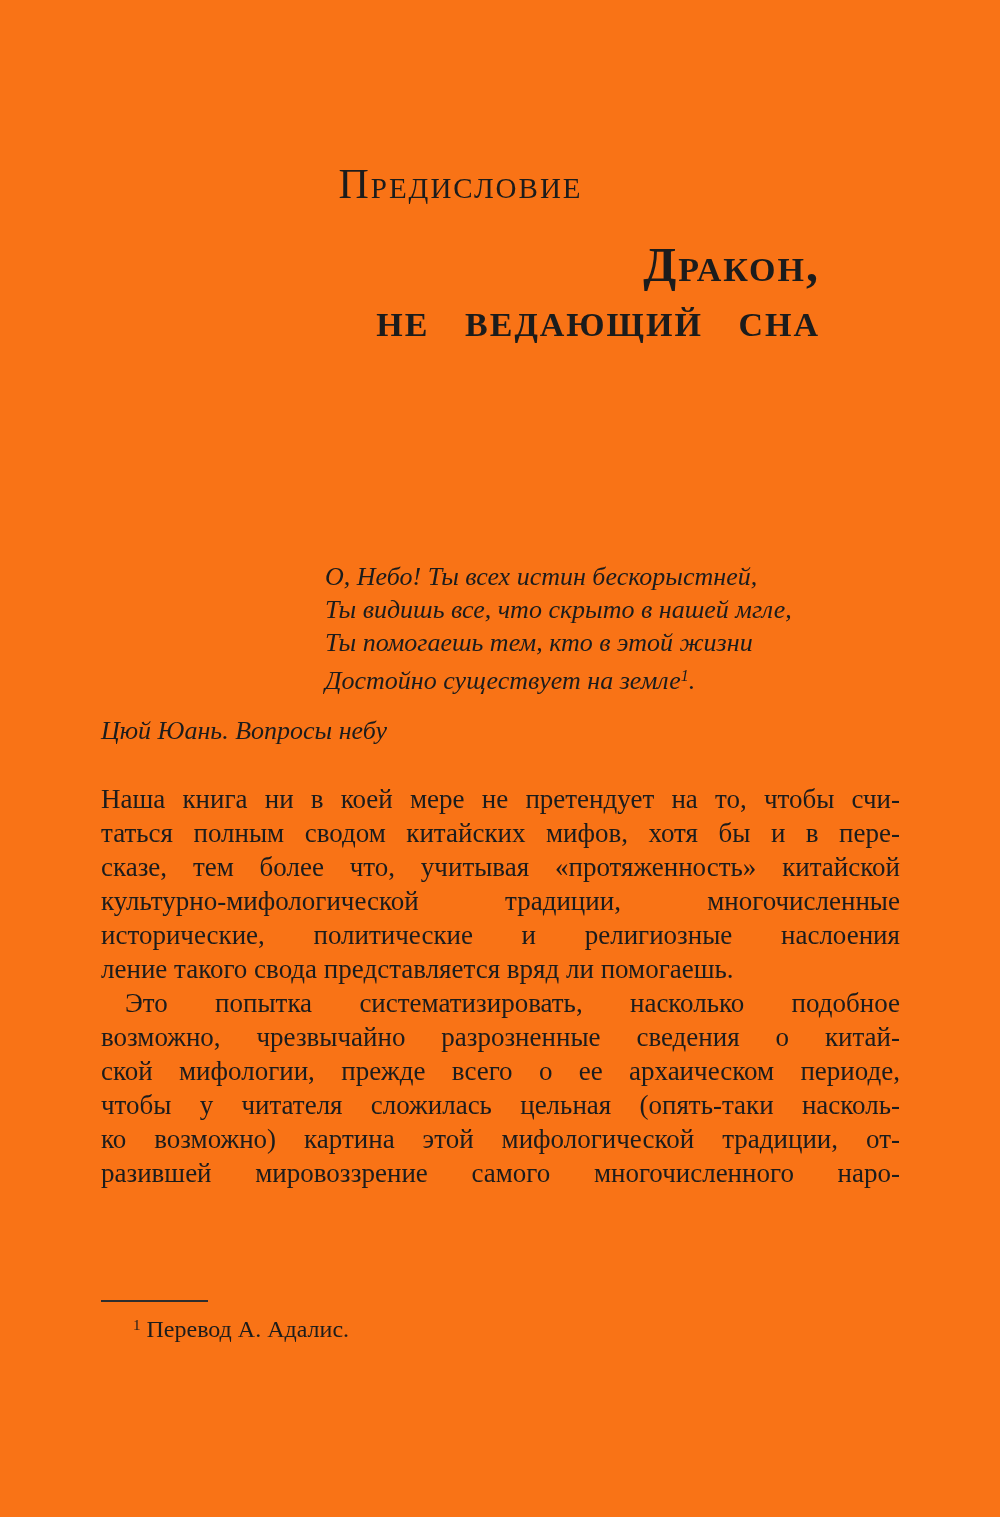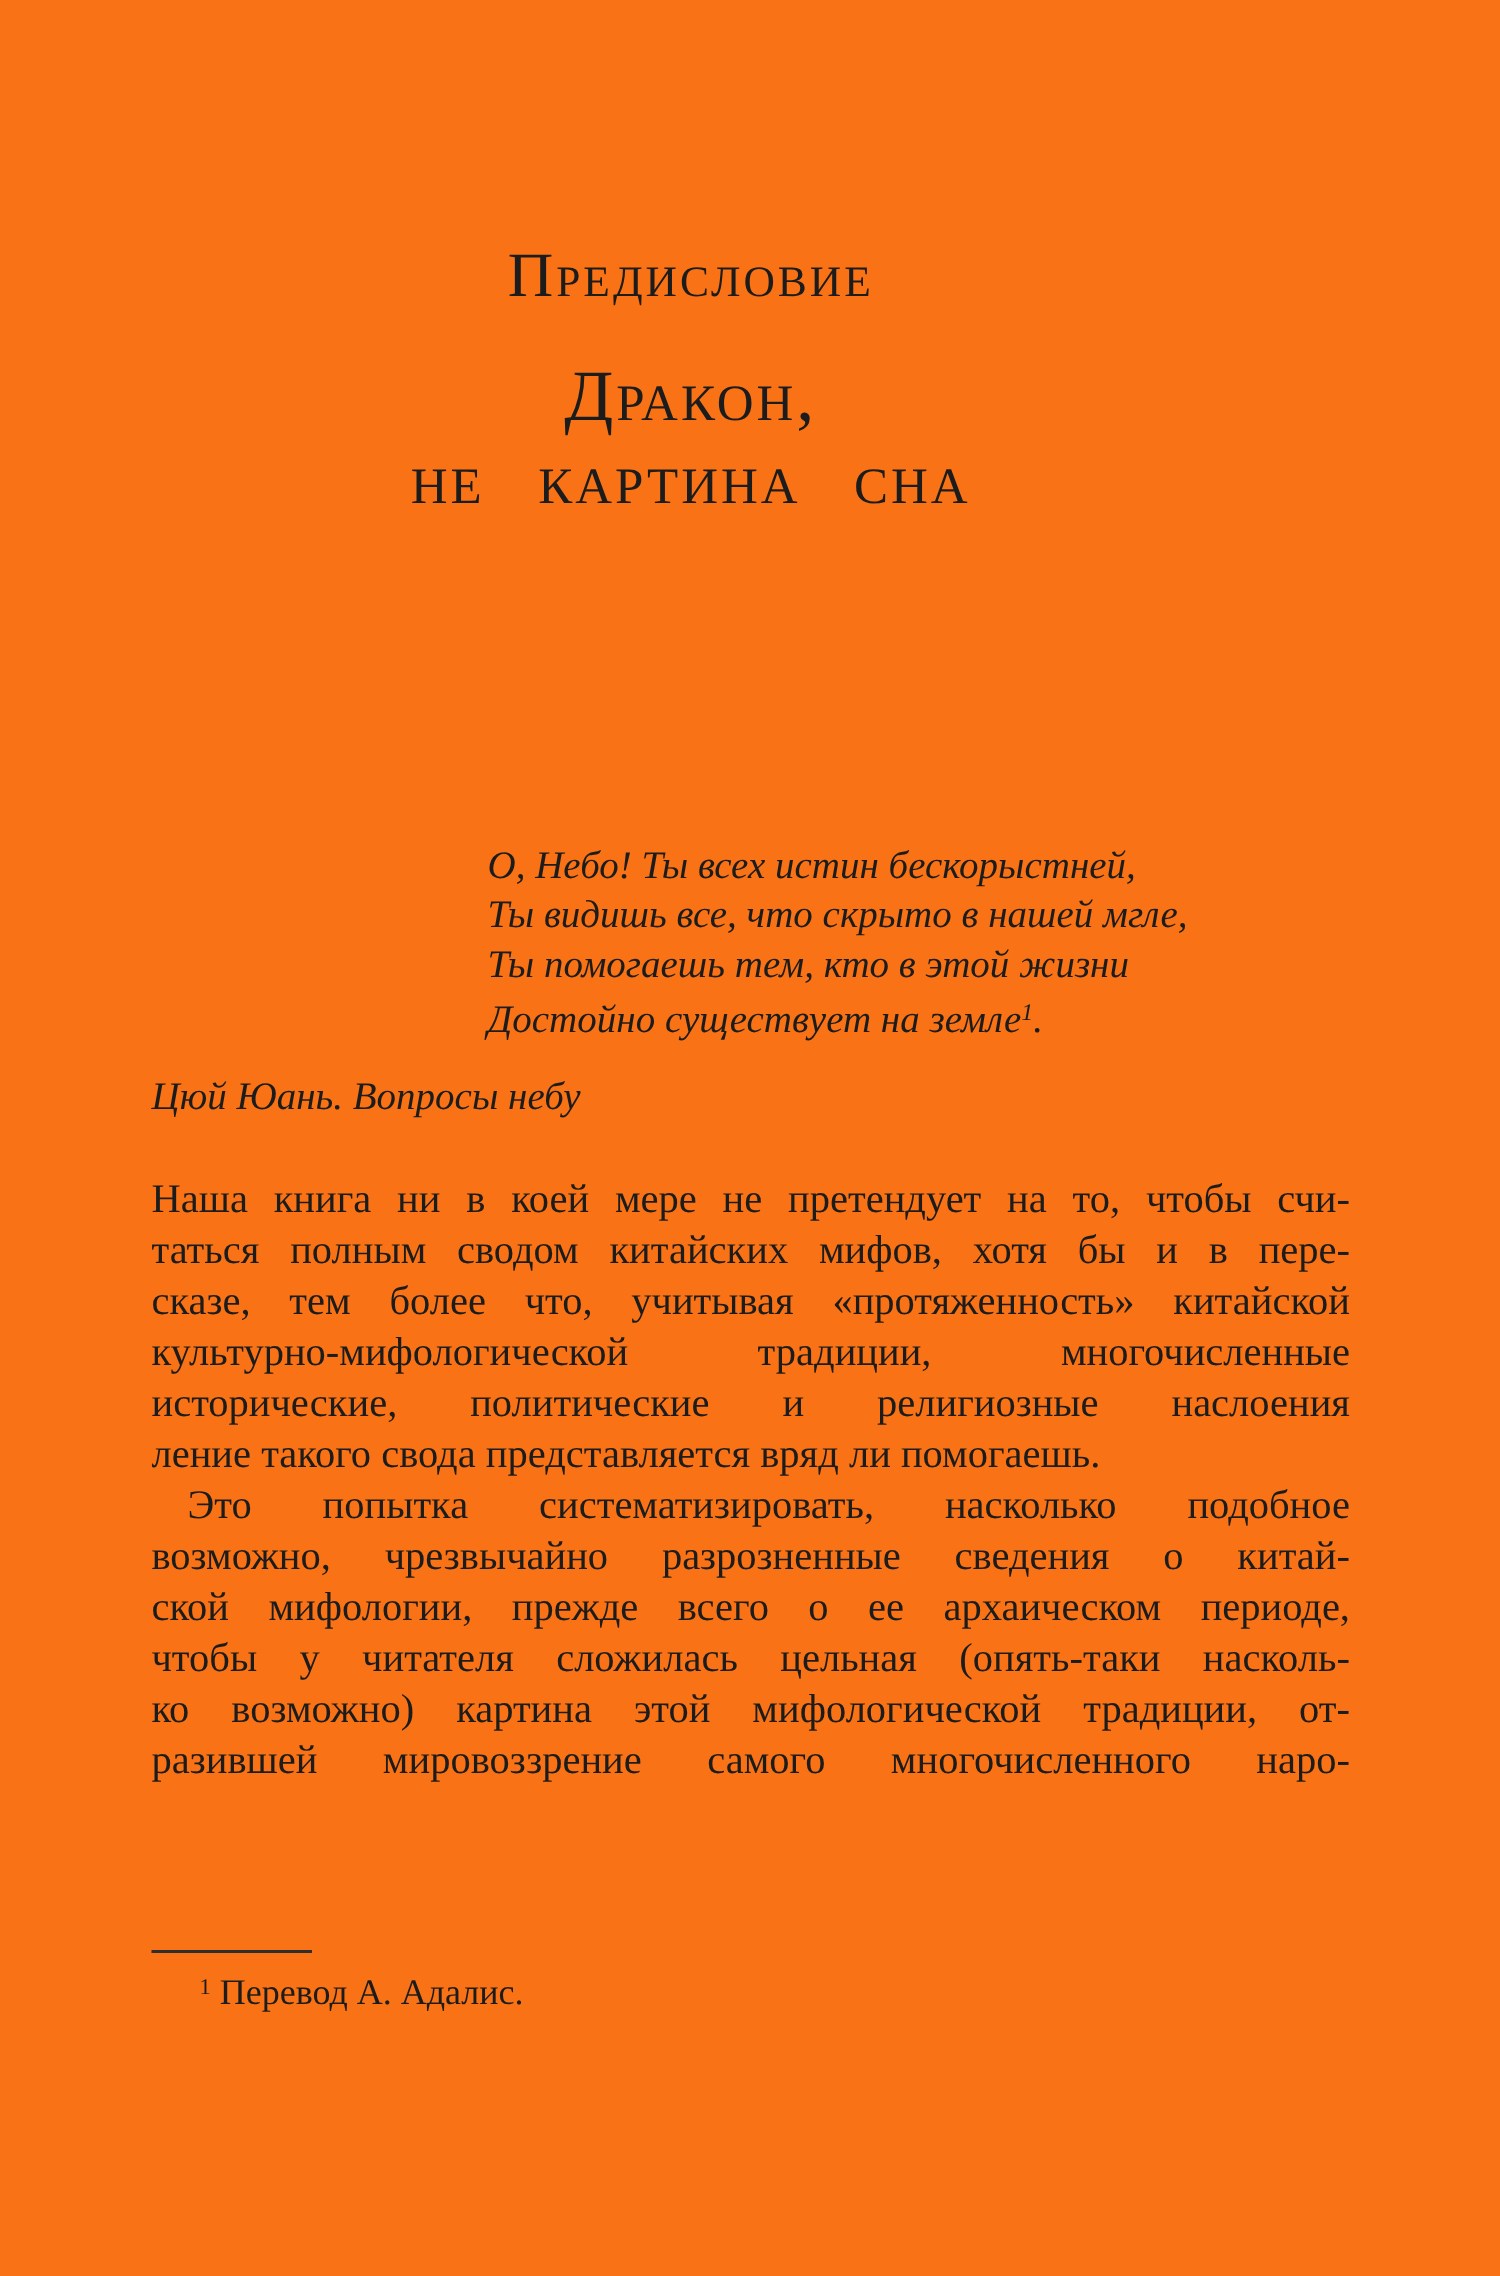--- a/index.html
+++ b/index.html
@@ -34,26 +34,26 @@
   }
 
   
   .chapter-title {
     position: absolute;
     top: 237px;
     left: 101px;
     width: 799px;
     padding-right: 80px;
     box-sizing: border-box;
-    text-align: center;
+    text-align: right;
     font-variant: small-caps;
     font-size: 48px;
     line-height: 55px;
     letter-spacing: 2px;
-    font-weight: 400;
+    font-weight: 700;
   }
   .chapter-title .title-line-2 {
     word-spacing: 0.45em;
   }
 
   
   .epigraph {
     position: absolute;
     top: 540px;
     left: 325px;
@@ -128,21 +128,21 @@
 </style>
 </head>
 <body>
 
 <div class="page">
 
   <div class="chapter-heading">Предисловие</div>
 
   <div class="chapter-title">
     <div class="title-line-1">Дракон,</div>
-    <div class="title-line-2">не картина сна</div>
+    <div class="title-line-2">не ведающий сна</div>
   </div>
 
   <div class="epigraph">
     <div class="epigraph-line">О, Небо! Ты всех истин бескорыстней,</div>
     <div class="epigraph-line">Ты видишь все, что скрыто в нашей мгле,</div>
     <div class="epigraph-line">Ты помогаешь тем, кто в этой жизни</div>
     <div class="epigraph-line"><span>Достойно существует на земле</span><span class="note-sup">1</span><span>.</span></div>
   </div>
 
   <div class="epigraph-attribution">Цюй Юань. Вопросы небу</div>

